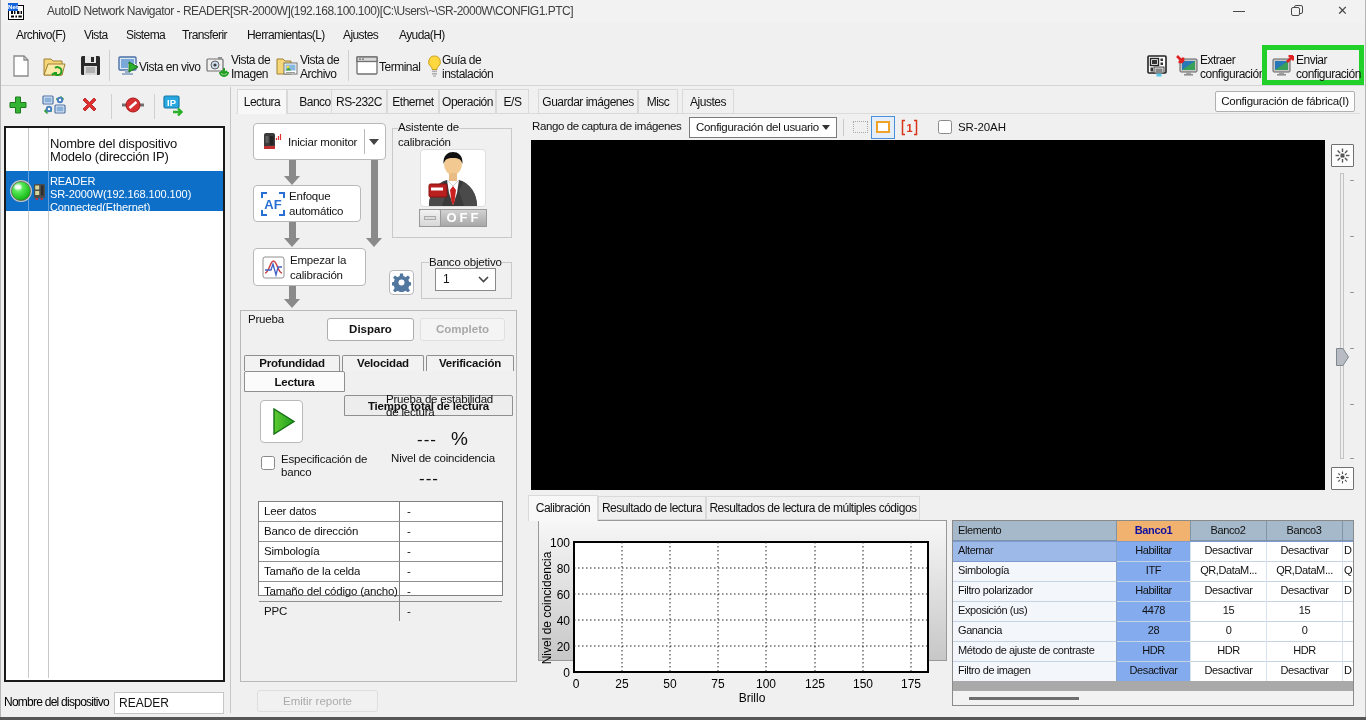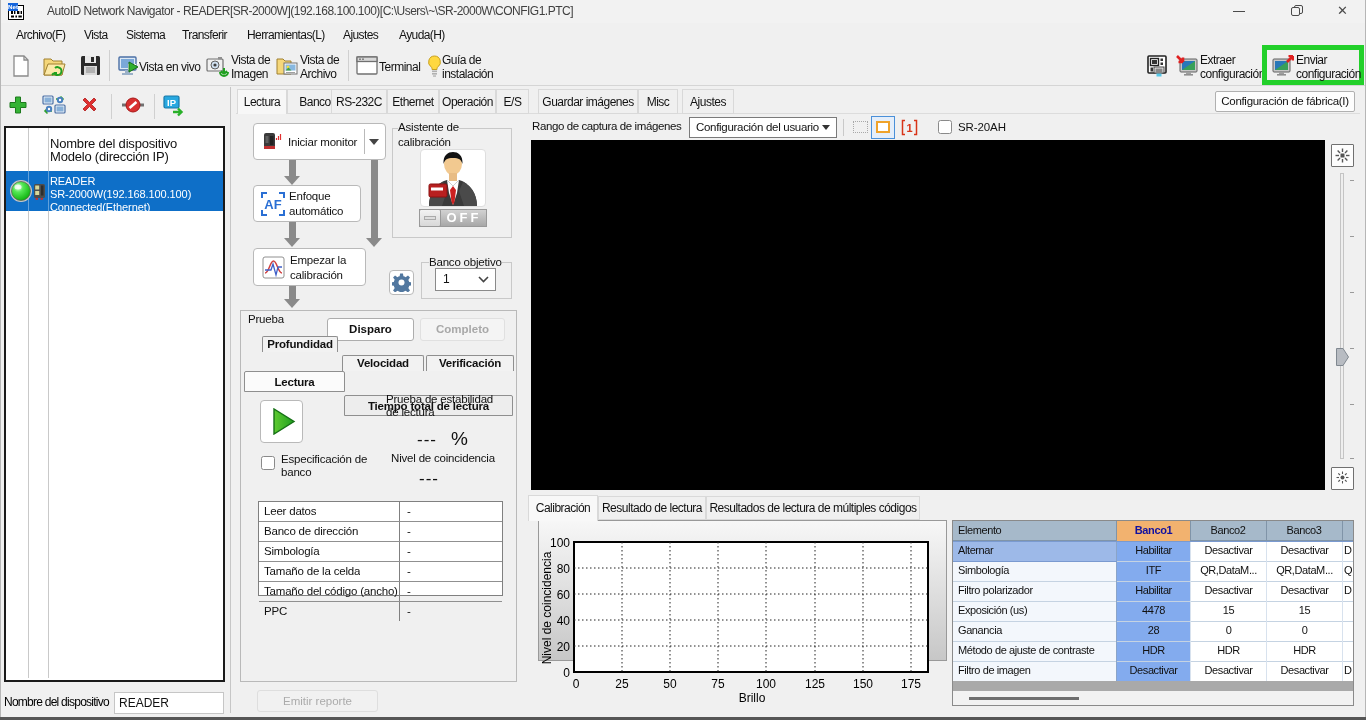--- a/index.html
+++ b/index.html
@@ -314,21 +314,21 @@
 <div class="abs" style="left:435px; top:268px; width:61px; height:23px; background:#fff; border:1px solid #8a8a8a;"></div>
 <div class="abs" style="left:443px; top:272px; font-size:12px;">1</div>
 <svg class="abs" style="left:478px; top:276px;" width="11" height="7" viewBox="0 0 11 7">
     <polyline points="1,1 5.5,5.5 10,1" fill="none" stroke="#444" stroke-width="1.6"></polyline>
   </svg>
 
 <div class="groupbox" style="left:240px; top:310px; width:277px; height:372px; border-color:#b9b9b9;"></div>
 <div class="grouplbl" style="left:248px; top:312px;">Prueba</div>
 <div class="abs nw" style="left:327px; top:318px; width:87px; height:23px; background:#fff; border:1px solid #adadad; border-radius:3px; text-align:center; line-height:21px; font-size:11.5px; font-weight:bold;">Disparo</div>
 <div class="abs nw" style="left:420px; top:318px; width:85px; height:23px; background:#f4f4f4; border:1px solid #e0e0e0; border-radius:3px; text-align:center; line-height:21px; font-size:11.5px; font-weight:bold; color:#a8a8a8;">Completo</div>
-<div class="ptab" style="left:244px; top:336px; width:76px; height:16px; line-height:15px; border-bottom:none;margin-left:18px;">Profundidad</div>
+<div class="ptab" style="left:244px; top:355px; width:96px; height:16px; line-height:15px; border-bottom:none;">Profundidad</div>
 <div class="ptab" style="left:342px; top:355px; width:82px; height:16px; line-height:15px; border-bottom:none;">Velocidad</div>
 <div class="ptab" style="left:426px; top:355px; width:88px; height:16px; line-height:15px; border-bottom:none;">Verificación</div>
 <div class="ptab" style="left:244px; top:371px; width:101px; height:21px; line-height:20px; background:#fbfbfb; z-index:2;">Lectura</div>
 <div class="ptab" style="left:344px; top:371px; width:169px; height:21px; line-height:20px; background:#ededed;margin-top:24px;">Tiempo total de lectura</div>
 
 <div class="btn3d" style="left:260px; top:400px; width:43px; height:43px;"></div>
 <svg class="abs" style="left:272px; top:408px;" width="24" height="27" viewBox="0 0 24 27">
     <defs>
       <linearGradient id="pg" x1="0" y1="0" x2="1" y2="0">
         <stop offset="0" stop-color="#5ecb30"></stop>

